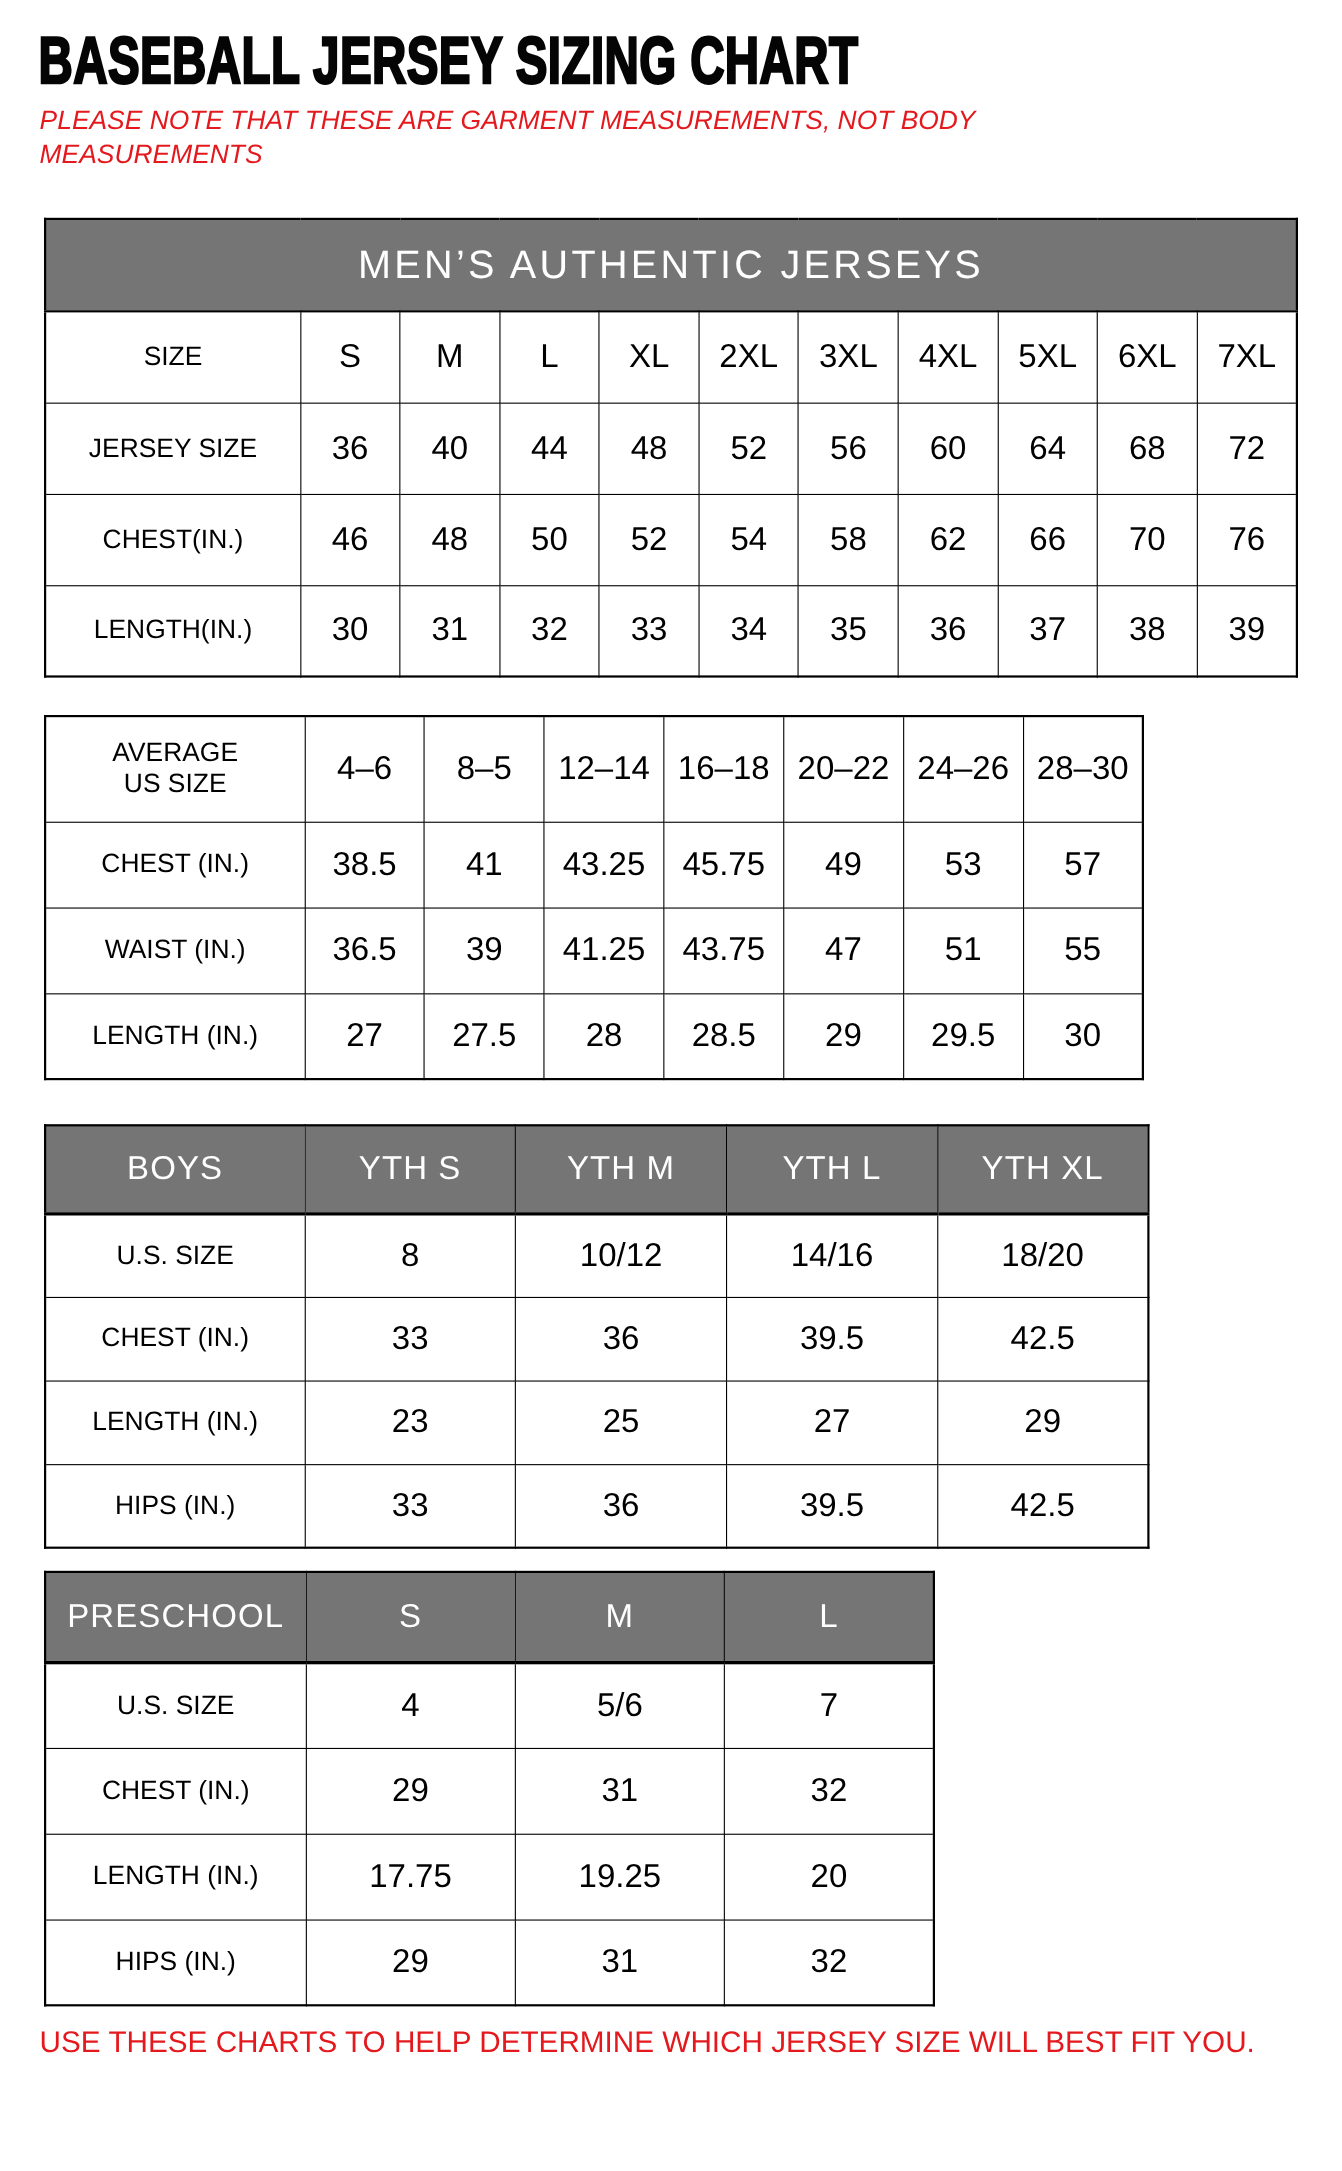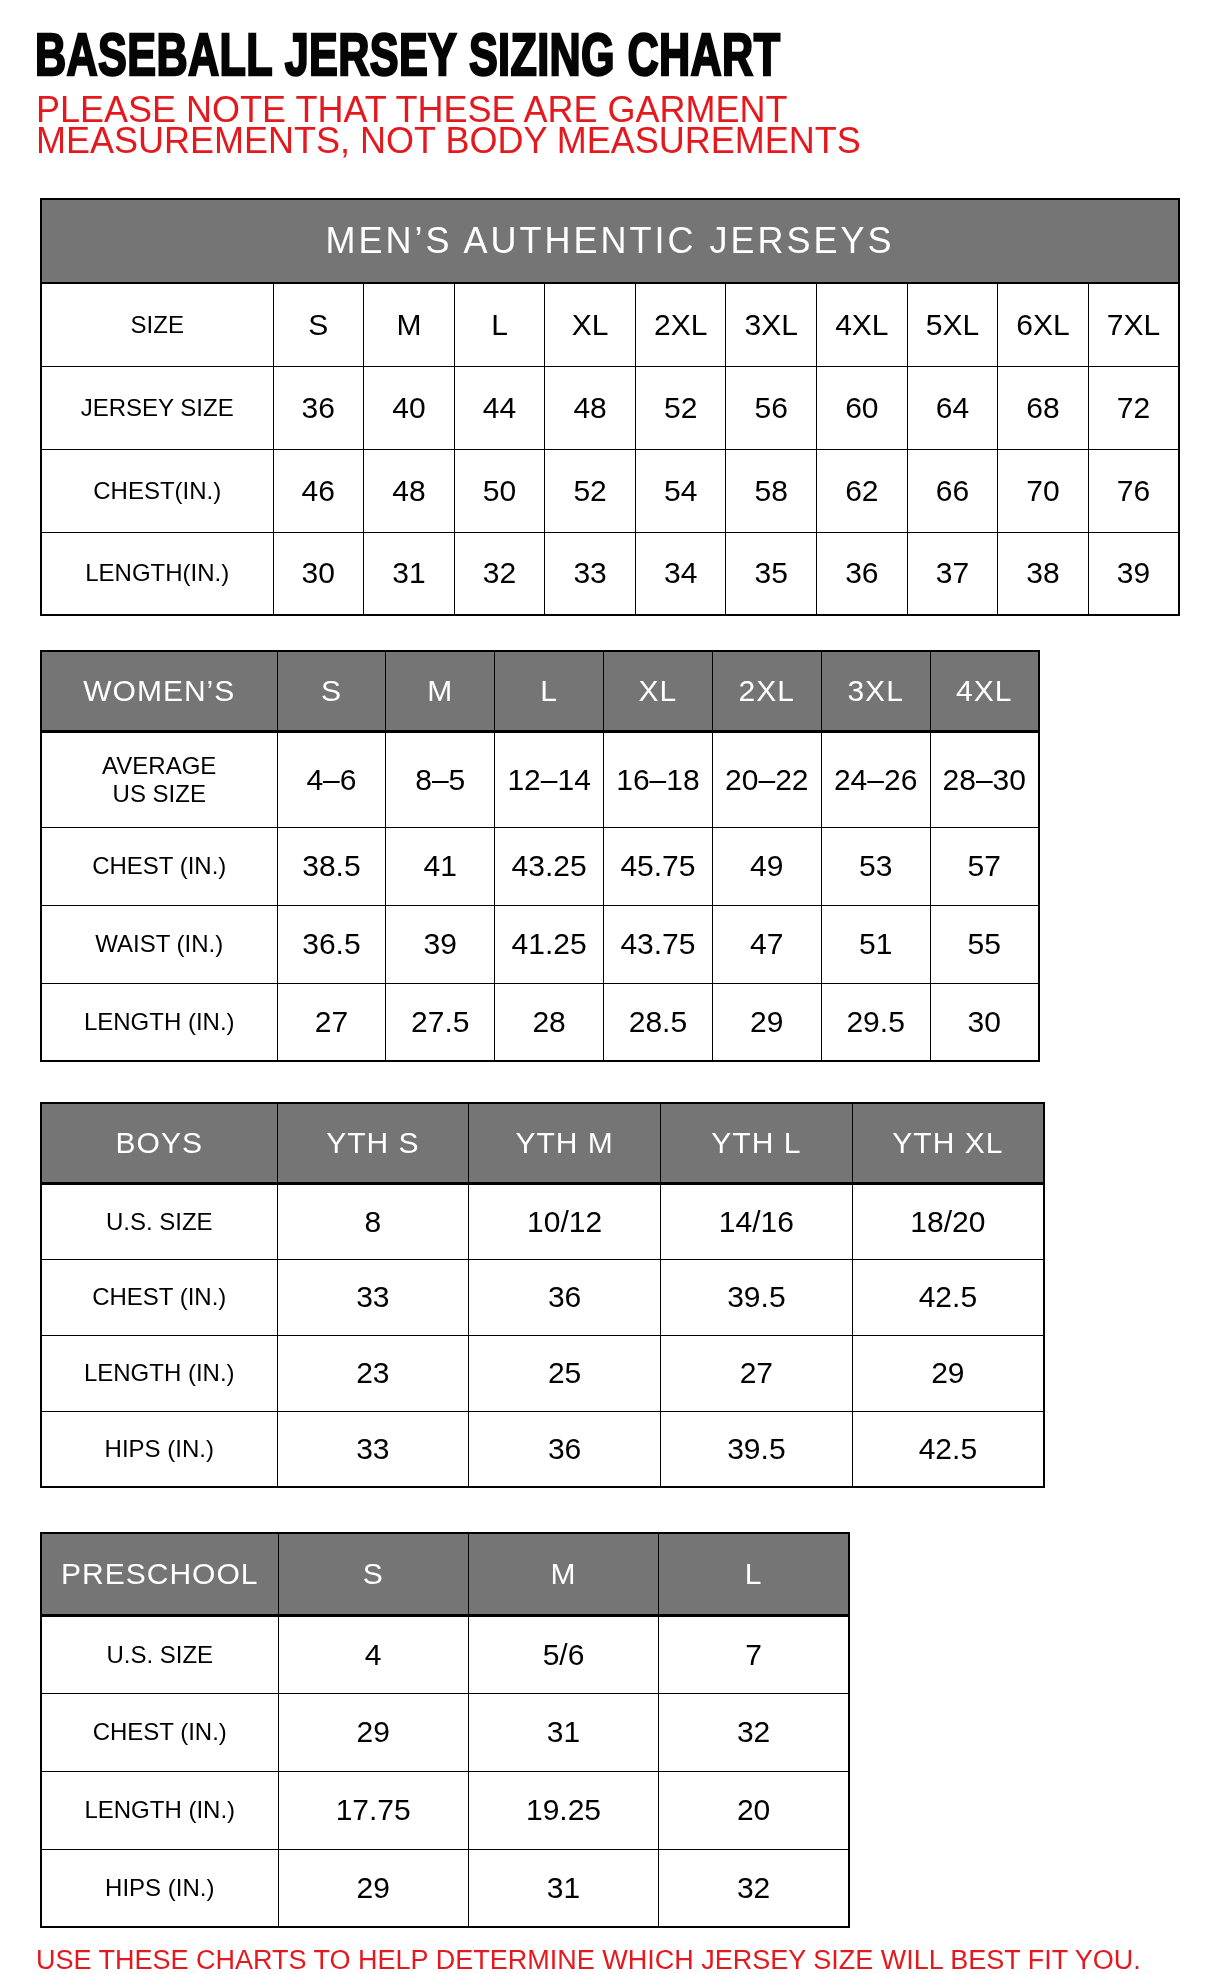--- a/index.html
+++ b/index.html
@@ -14,22 +14,22 @@
 
   h1.title{
     margin:0;height:62px;line-height:62px;
     font-size:60px;font-weight:700;white-space:nowrap;
     transform:scaleX(0.72);transform-origin:left center;
     -webkit-text-stroke:2.4px currentColor;
     letter-spacing:0.5px;color:#050505;
   }
   .note{
     color:var(--accent-red);
-    font-size:36px;line-height:31px;
-    max-width:950px;margin:8px 0 0 1px;
+    font-size:24px;line-height:31px;
+    max-width:950px;margin:8px 0 0 1px;font-style:italic;
   }
 
   table{border-collapse:collapse;table-layout:fixed;margin-left:5px;text-align:center;border:2px solid #000;}
   td,th{border:1px solid #000;padding:0;vertical-align:middle;overflow:hidden;}
   .lbl{font-size:24px;font-weight:400;white-space:pre-line;}
   .val{font-size:30px;font-weight:400;}
 
   .banner-cell{
     background:var(--header-gray);color:var(--header-text);
     font-size:36px;letter-spacing:3px;font-weight:400;
@@ -50,21 +50,21 @@
   #womens .c-lbl{width:236px;}
   #womens .ghead{height:80px;}
   #womens .r0{height:96px;}
   #womens .r{height:78px;}
 
   #boys{width:1005px;margin-top:40px;}
   #boys .c-lbl{width:236px;}
   #boys .ghead{height:80px;}
   #boys .r{height:76px;}
 
-  #preschool{width:810px;margin-top:44px;padding-left:24px;}
+  #preschool{width:810px;margin-top:20px;padding-left:24px;}
   #preschool .c-lbl{width:237px;}
   #preschool .ghead{height:82px;}
   #preschool .r{height:78px;}
 
   .footer{
     color:var(--accent-red);
     font-size:27px;line-height:32px;
     margin:16px 0 0 1px;white-space:nowrap;
   }
 </style>
@@ -140,30 +140,20 @@
     </tr>
   </tbody>
     </table>
 
   <table id="womens">
     <colgroup>
         <col class="c-lbl">
         <col span="7" class="c-val">
       </colgroup>
     <tbody>
-        <tr class="ghead">
-      <th>WOMEN’S</th>
-      <th>S</th>
-      <th>M</th>
-      <th>L</th>
-      <th>XL</th>
-      <th>2XL</th>
-      <th>3XL</th>
-      <th>4XL</th>
-    </tr>
     <tr class="r0">
       <td class="lbl">AVERAGE
 US SIZE</td>
       <td class="val">4–6</td>
       <td class="val">8–5</td>
       <td class="val">12–14</td>
       <td class="val">16–18</td>
       <td class="val">20–22</td>
       <td class="val">24–26</td>
       <td class="val">28–30</td>

